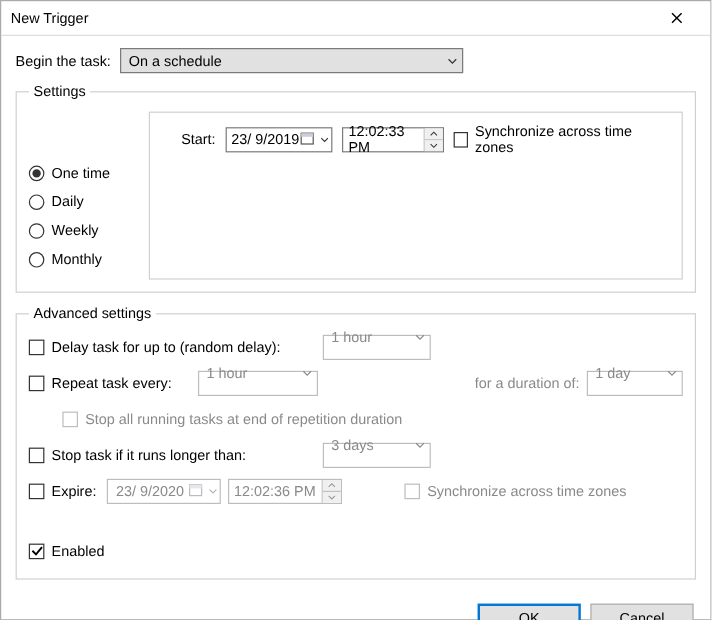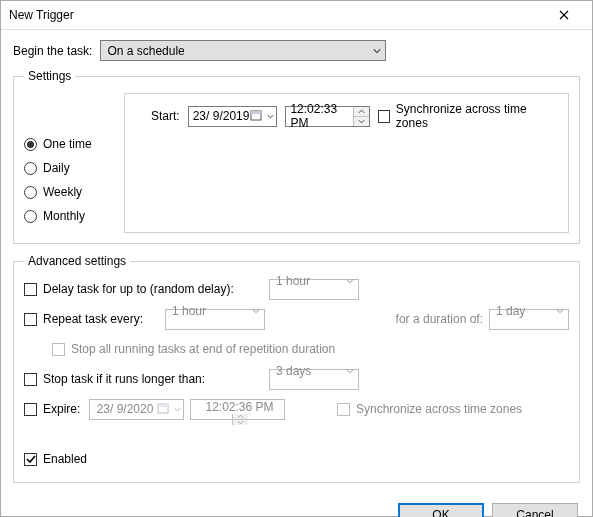--- a/index.html
+++ b/index.html
@@ -29,21 +29,21 @@
 .dateinput .cal { width: 16px; display: flex; align-items: center; justify-content: center; }
 .dateinput .cal svg { width: 14px; height: 14px; }
 .dateinput.disabled { color: #8a8a8a; border-color: #bdbdbd; }
 .dateinput.disabled .txt { color: #8a8a8a; text-align: center; }
 .spininput { height: 21px; border: 1px solid #7a7a7a; background: #fff; display: flex; align-items: center; padding: 0 0 0 4px; }
 .spininput .txt { flex: 1; }
 .spininput .spins { width: 16px; height: 100%; display: flex; flex-direction: column; border-left: 1px solid #c0c0c0; }
 .spininput .spins .sp { flex: 1; display: flex; align-items: center; justify-content: center; background: #f0f0f0; cursor: pointer; }
 .spininput .spins .sp:first-child { border-bottom: 1px solid #c0c0c0; }
 .spininput .spins svg { width: 7px; height: 5px; }
-.spininput.disabled { color: #8a8a8a; border-color: #bdbdbd; flex-direction: column; }
+.spininput.disabled { color: #8a8a8a; border-color: #bdbdbd; }
 .checkbox-row { display: flex; align-items: center; gap: 6px; }
 .cb { width: 13px; height: 13px; border: 1px solid #333; background: #fff; display: flex; align-items: center; justify-content: center; cursor: pointer; }
 .cb.disabled { border-color: #bdbdbd; cursor: default; }
 .cb.checked svg { width: 10px; height: 10px; }
 .adv-row { display: flex; align-items: center; gap: 6px; margin-bottom: 8px; min-height: 22px; }
 .sel { height: 21px; border: 1px solid #bdbdbd; background: #fff; display: flex; align-items: center; justify-content: space-between; padding: 0 4px 16px 6px; color: #8a8a8a; }
 .sel .chev { width: 8px; height: 8px; }
 .sel .chev path { stroke: #8a8a8a; }
 .disabled-text { color: #8a8a8a; }
 .indent { margin-left: 28px; }

